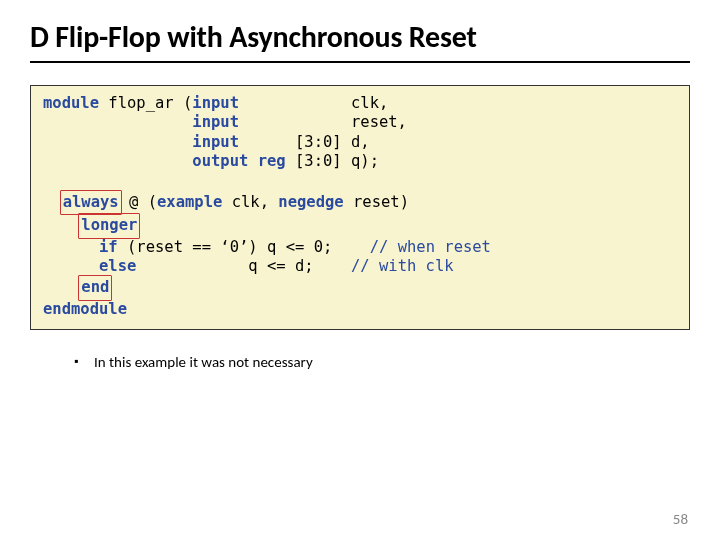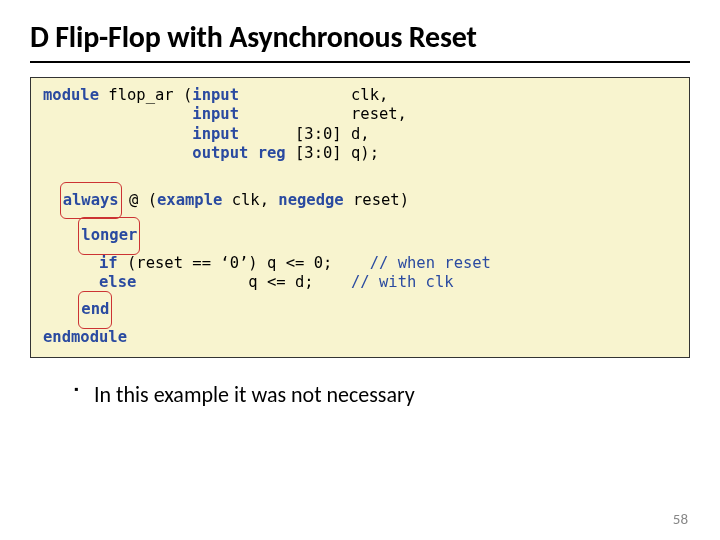--- a/index.html
+++ b/index.html
@@ -1,26 +1,26 @@
 <!DOCTYPE html>
 <html><head>
 <meta charset="utf-8">
 <style>
   * { margin: 0; padding: 0; box-sizing: border-box; }
   html, body { width: 720px; height: 540px; background: #fff; font-family: Calibri, Arial, sans-serif; color: #000; }
   .slide { position: relative; width: 720px; height: 540px; padding: 18px 30px 0 30px; }
-  .title { font-size: 30px; font-weight: 700; color: #000; border-bottom: 2px solid #000; padding-bottom: 6px; margin-bottom: 14px; letter-spacing: -0.2px; }
+  .title { font-size: 30px; font-weight: 700; color: #000; border-bottom: 2px solid #000; padding-bottom: 6px; margin-bottom: 22px; letter-spacing: -0.2px; }
   .codebox { border: 1px solid #333; background: #f8f4cf; padding: 8px 12px 10px 12px; font-family: Consolas, Menlo, monospace; font-size: 15.5px; line-height: 1.25; color: #000; white-space: pre; }
   .codebox .kw { color: #2a4aa0; font-weight: 700; }
   .codebox .cm { color: #2a4aa0; }
-  .codebox .highlight { display: inline-block; border: 1px solid #c33; border-radius: 6px; padding: 8px 2px; margin: -1px -2px; }
+  .codebox .highlight { display: inline-block; border: 1px solid #c33; border-radius: 1px; padding: 2px 2px; margin: -1px -2px; }
   .bullets { margin-top: 22px; font-size: 19px; line-height: 1.35; }
   .bullets .lvl1 { position: relative; padding-left: 36px; margin: 14px 0 6px 0; font-weight: 600; }
   .bullets .lvl1::before { content: "○"; position: absolute; left: 12px; top: 0; font-size: 16px; }
-  .bullets .lvl2 { position: relative; padding-left: 64px; font-size: 22px; margin: 6px 0 10px 0; }
+  .bullets .lvl2 { position: relative; padding-left: 64px; font-size: 15px; margin: 6px 0 10px 0; }
   .bullets .lvl2::before { content: "▪"; position: absolute; left: 44px; top: 1px; font-size: 12px; }
   .red-ital { color: #b22222; font-style: italic; font-weight: 700; }
   .pagenum { position: absolute; right: 32px; bottom: 12px; color: #888; font-size: 15px; }
 </style>
 </head>
 <body>
 
 <div class="slide">
 
   <div class="title">D Flip-Flop with Asynchronous Reset</div>

